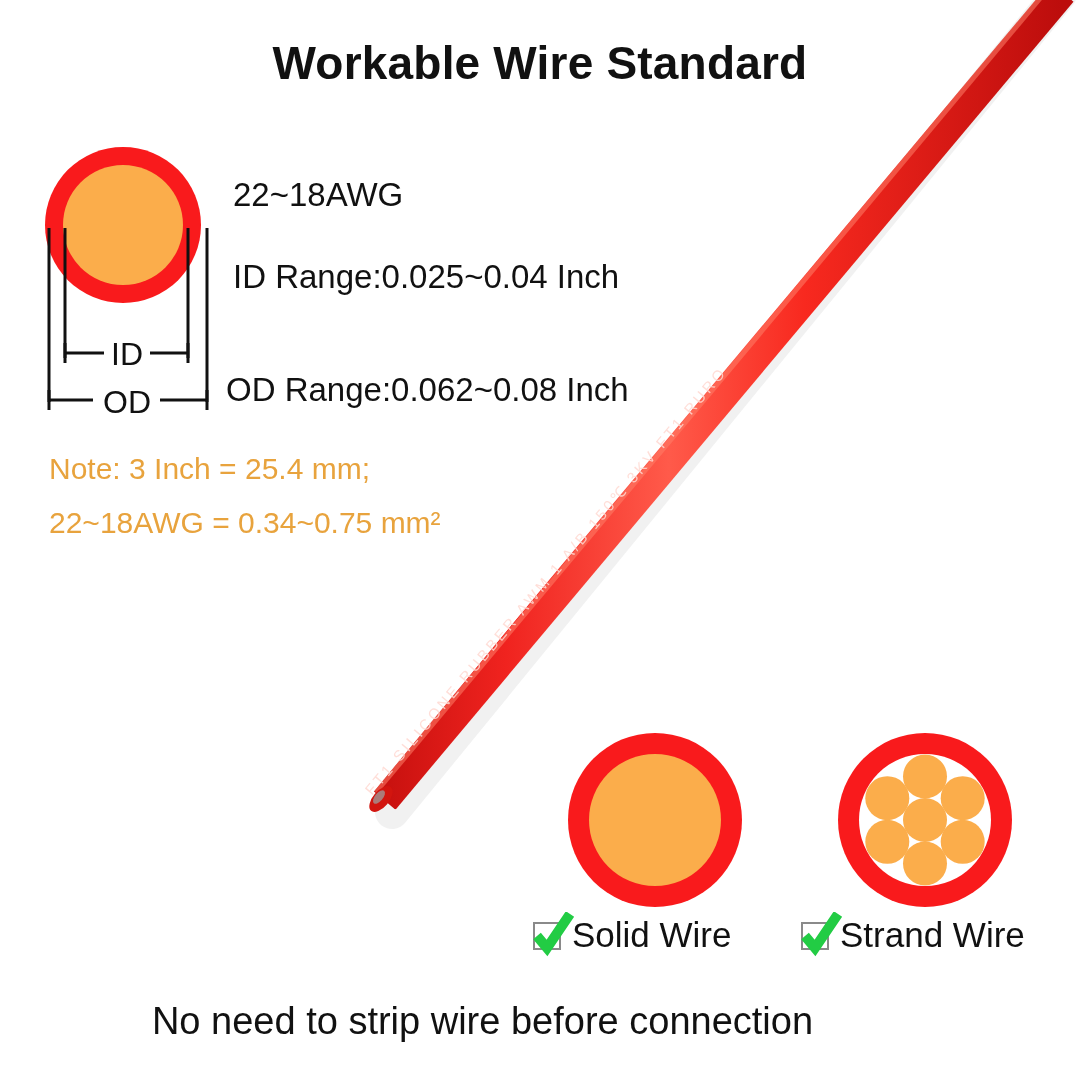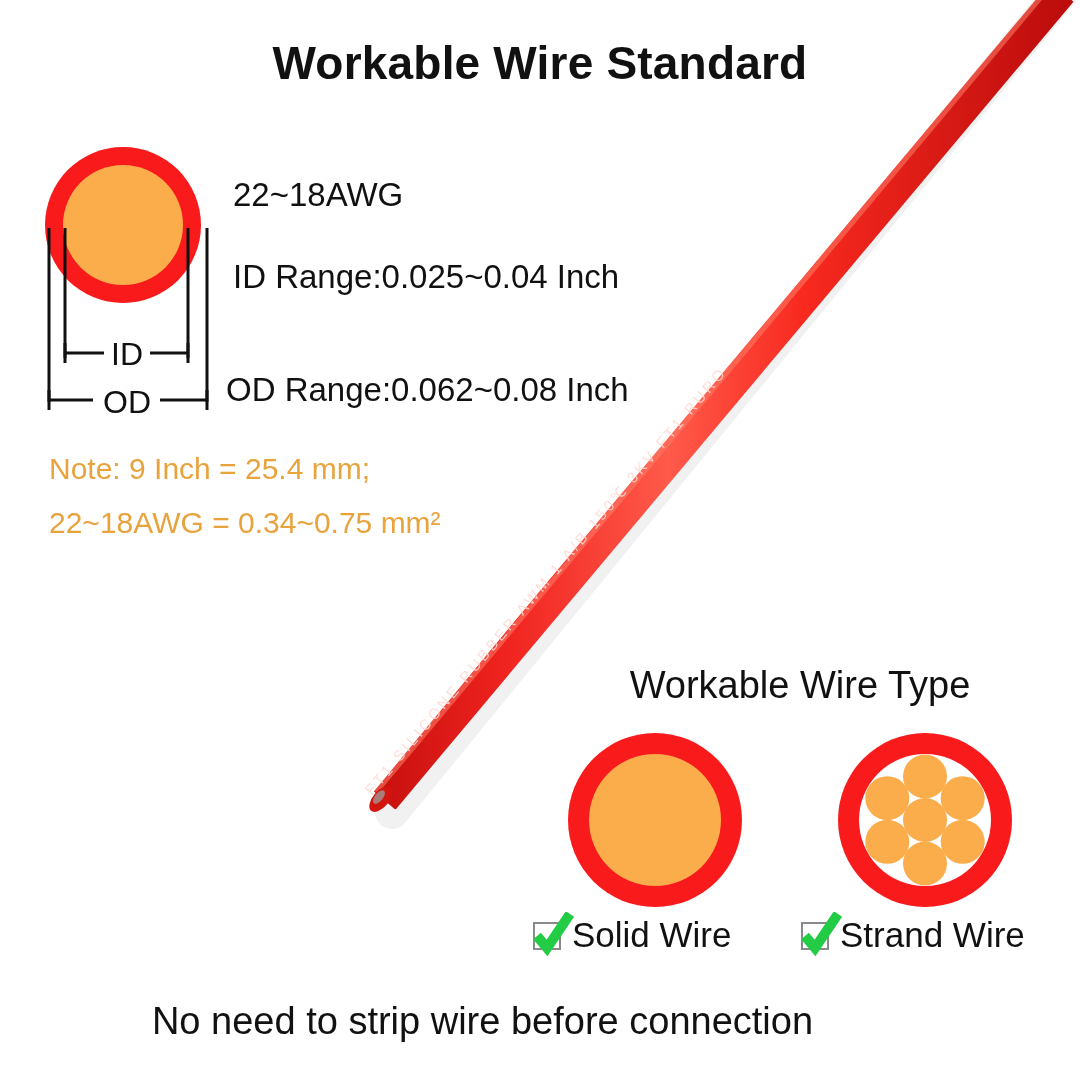--- a/index.html
+++ b/index.html
@@ -135,24 +135,23 @@
         <line x1="169" y1="250" x2="169" y2="270"></line>
       </g>
       <text x="89" y="273" text-anchor="middle" font-family="Liberation Sans, sans-serif" font-size="32" fill="#111">OD</text>
     </g>
   </svg>
 
   <div class="spec" id="spec-awg">22~18AWG</div>
   <div class="spec" id="spec-id">ID Range:0.025~0.04 Inch</div>
   <div class="spec" id="spec-od">OD Range:0.062~0.08 Inch</div>
 
-  <div class="note" id="note-1">Note: 9 Inch = 25.4 mm;</div>
+  <div class="note" id="note-1">Note: 3 Inch = 25.4 mm;</div>
   <div class="note" id="note-2">22~18AWG = 0.34~0.75 mm²</div>
 
-  <div id="wiretype-title">Workable Wire Type</div>
 
   <svg class="wirecircle" id="circle-solid" viewBox="0 0 180 180">
     <circle cx="90" cy="90" r="87" fill="#F91A1C"></circle>
     <circle cx="90" cy="90" r="66" fill="#FBAD4B"></circle>
   </svg>
 
   <svg class="wirecircle" id="circle-strand" viewBox="0 0 180 180">
     <circle cx="90" cy="90" r="87" fill="#F91A1C"></circle>
     <circle cx="90" cy="90" r="66" fill="#ffffff"></circle>
     <g fill="#FBAD4B">

